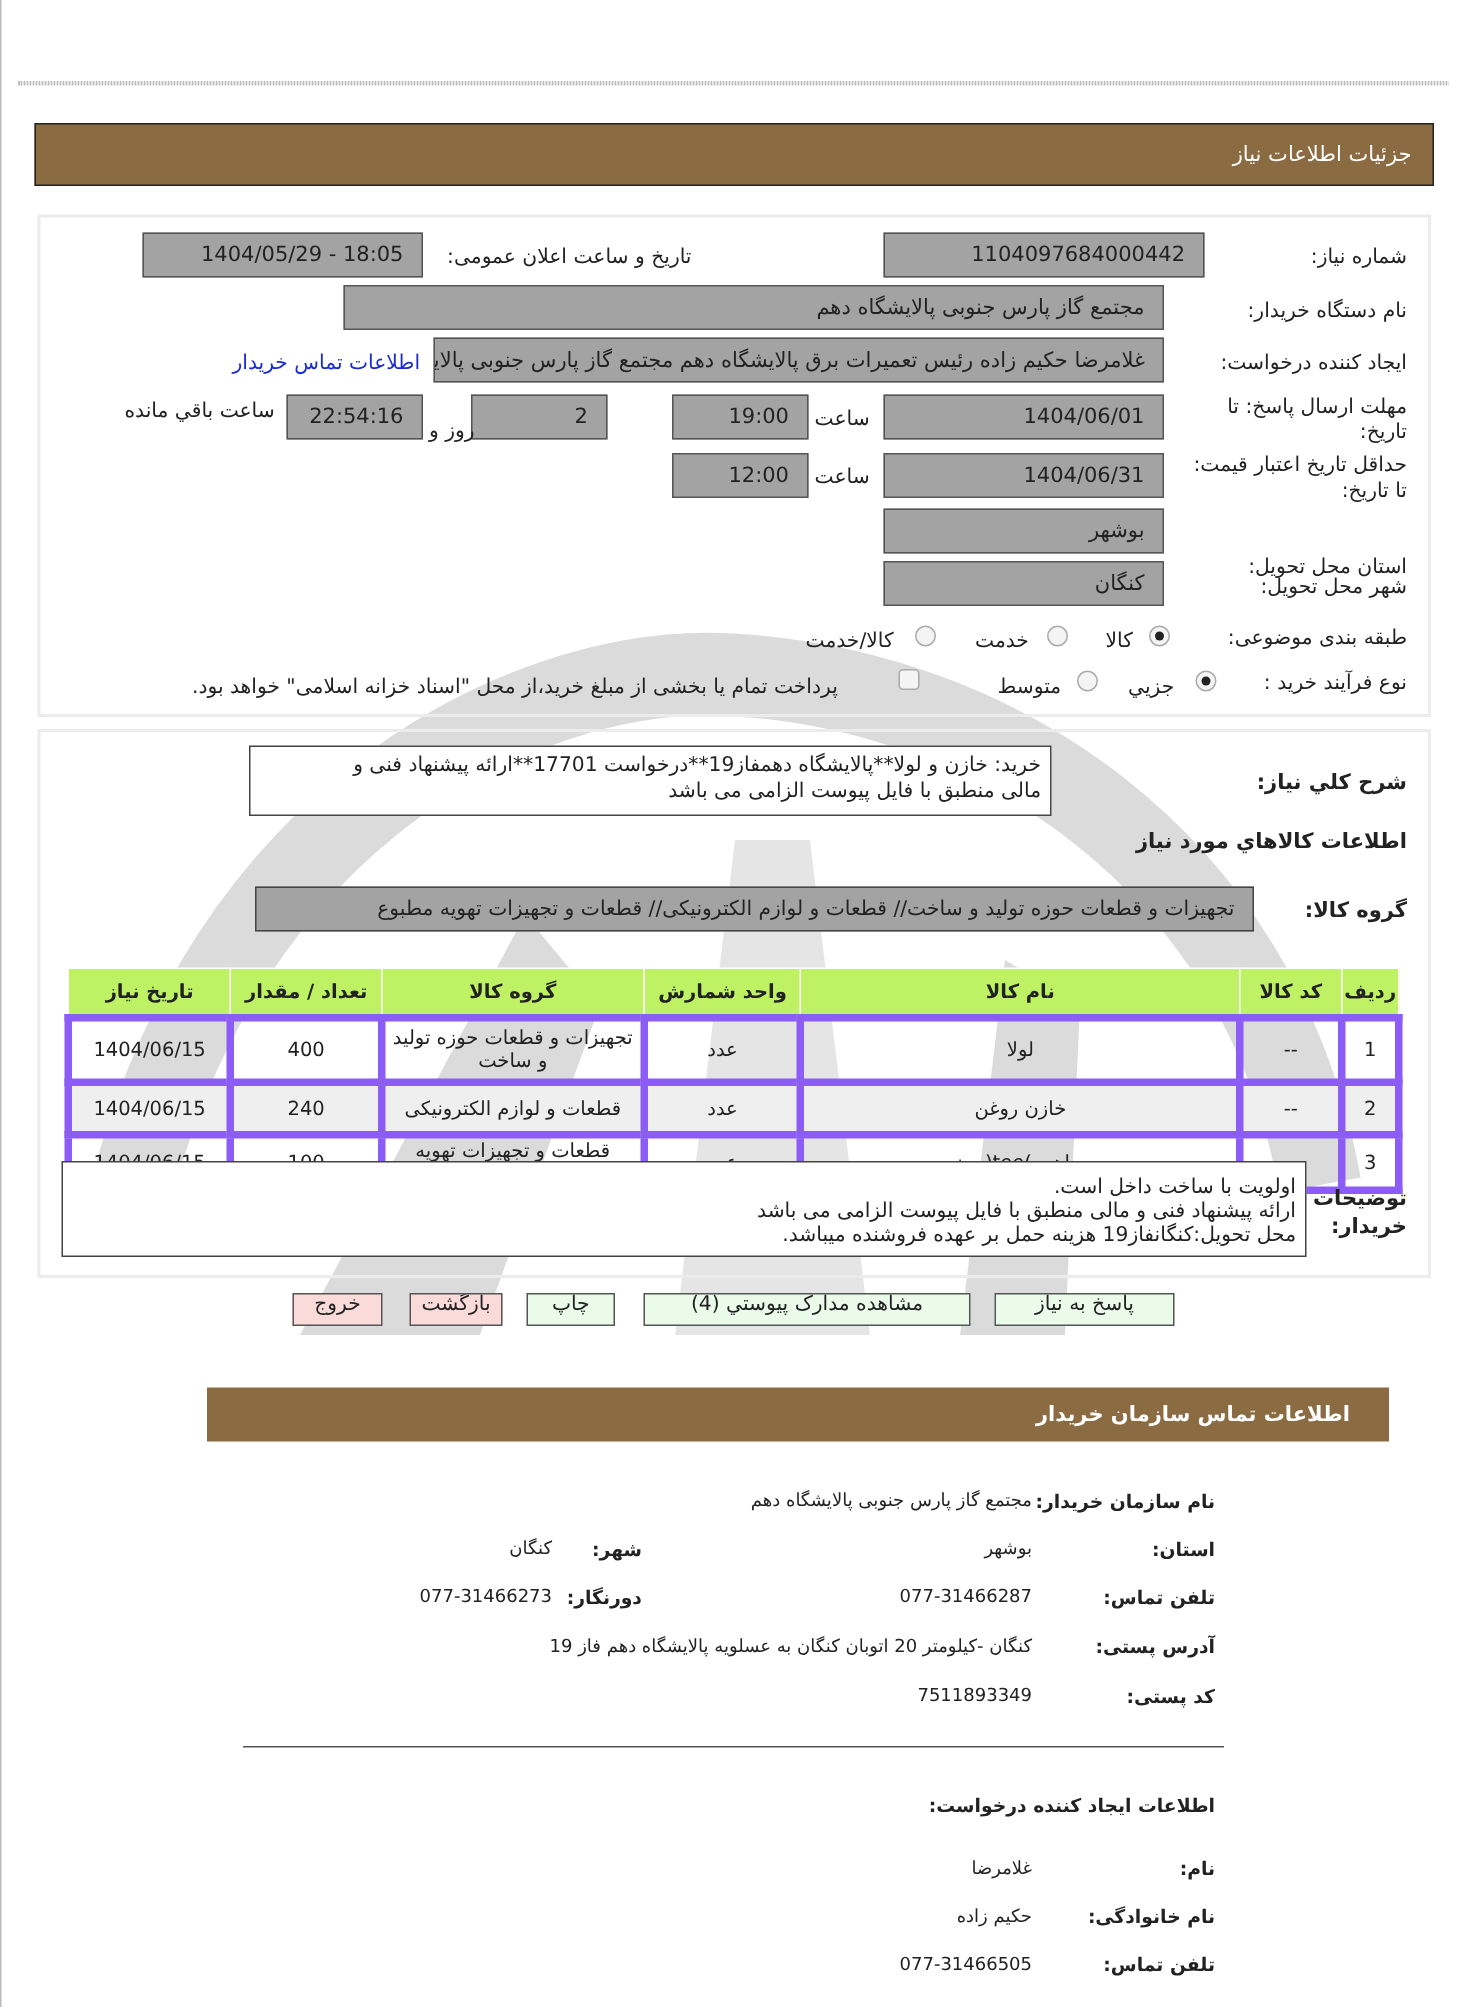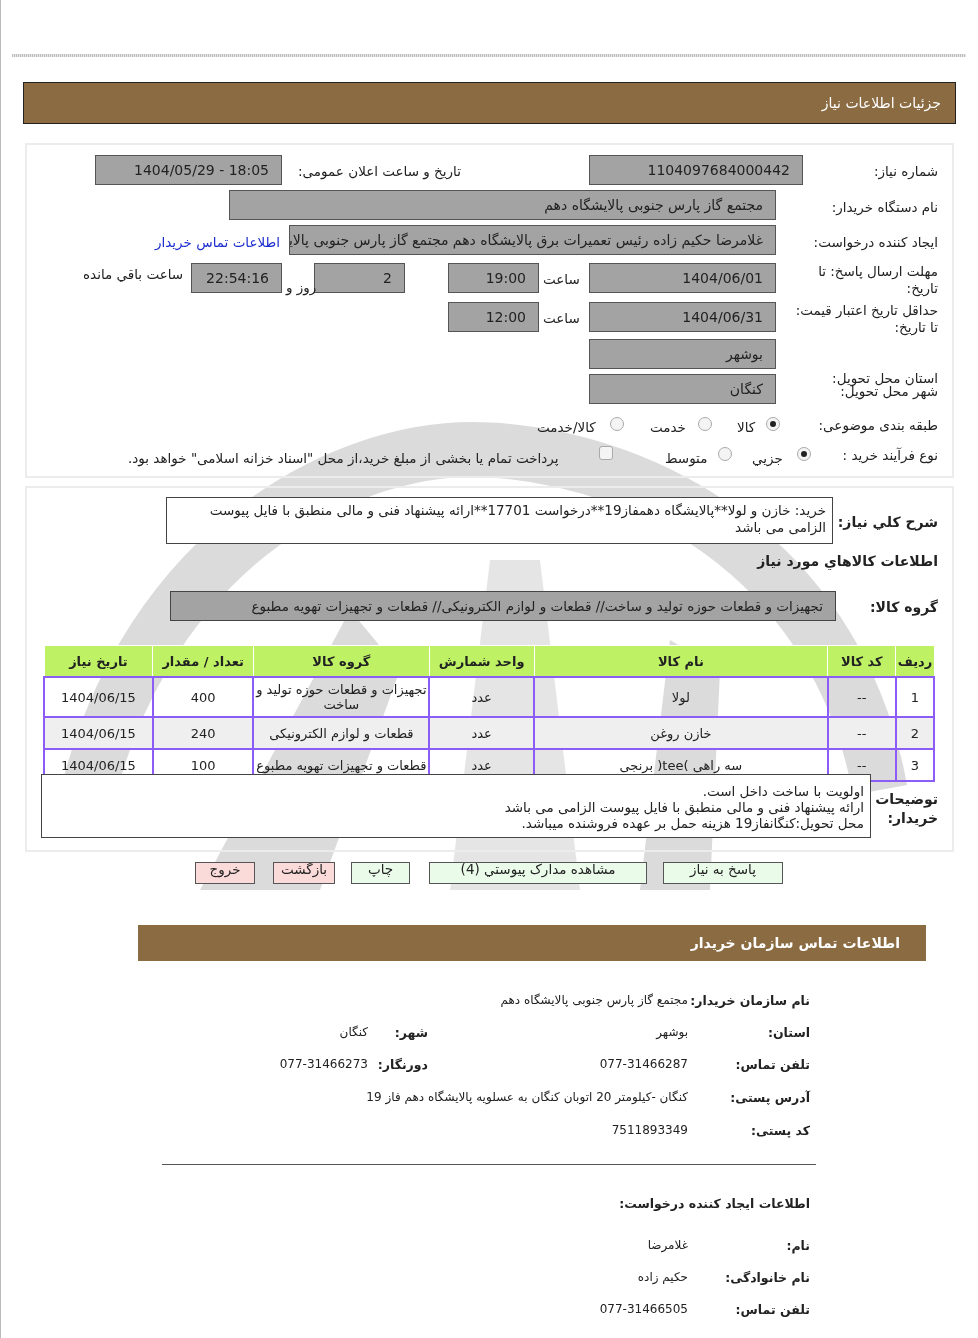--- a/index.html
+++ b/index.html
@@ -27,21 +27,21 @@
   .box.ltr { direction: ltr; justify-content: flex-end; }
   .link { position: absolute; color: #1a2bd0; font-size: 13.5px; white-space: nowrap; cursor: pointer; }
   .radio { position: absolute; width: 14px; height: 14px; border-radius: 50%; border: 1px solid #aaa;
     background: #f4f4f4; box-sizing: border-box; }
   .radio.on::after { content: ""; position: absolute; left: 3px; top: 3px; width: 6px; height: 6px; border-radius: 50%; background: #222; }
   .checkbox { position: absolute; width: 14px; height: 14px; border: 1px solid #aaa; border-radius: 3px; background: #f4f4f4; box-sizing: border-box; }
   .bold { font-weight: bold; }
   .textbox { position: absolute; border: 1px solid #444; background: #fff; box-sizing: border-box; padding: 4px 6px; font-size: 13.5px; line-height: 17px; }
   table.items { position: absolute; left: 43px; top: 645px; width: 892px; border-collapse: collapse; font-size: 13px; }
   table.items th { background: #bef264; height: 28px; font-weight: bold; border: 1px solid #fff; color: #222; }
-  table.items td { height: 28px; text-align: center; border: 2px solid #8b5cf6; }
+  table.items td { height: 28px; text-align: center; border: 5px solid #8b5cf6; }
   table.items tr.alt td { background: #efefef; }
   table.items tr.r1 td { height: 36px; }
   .btn { position: absolute; height: 22px; box-sizing: border-box; border: 1px solid #555; font-size: 13.5px;
     display: flex; align-items: flex-start; justify-content: center; line-height: 12px; overflow: hidden; cursor: pointer; }
   .btn.green { background: #eafbea; }
   .btn.red { background: #fbdada; }
   .info-lbl { position: absolute; font-weight: bold; font-size: 12.5px; white-space: nowrap; }
   .info-val { position: absolute; font-size: 12px; white-space: nowrap; }
   .hr { position: absolute; left: 162px; width: 654px; top: 1164px; height: 1px; background: #555; }
 </style>
@@ -107,21 +107,21 @@
 <span class="radio on" style="left:797px; top:447px;"></span>
 <span class="lbl" style="left:752px; top:450px;">جزيي</span>
 <span class="radio" style="left:718px; top:447px;"></span>
 <span class="lbl" style="left:665px; top:450px;">متوسط</span>
 <span class="checkbox" style="left:599px; top:446px;"></span>
 <span class="lbl" style="left:128px; top:450px;">پرداخت تمام یا بخشی از مبلغ خرید،از محل "اسناد خزانه اسلامی" خواهد بود.</span>
 
 <div class="panel panel2"></div>
 
 <span class="lbl bold" style="right:40px; top:514px; font-size:14px;">شرح کلي نياز:</span>
-<div class="textbox" style="left:166px; top:497px; width:667px; height:47px; direction:rtl;padding-left:40px;">خرید: خازن و لولا**پالایشگاه دهمفاز19**درخواست 17701**ارائه پیشنهاد فنی و مالی منطبق با فایل پیوست الزامی می باشد</div>
+<div class="textbox" style="left:166px; top:497px; width:535px; height:47px; direction:rtl;padding-left:40px;">خرید: خازن و لولا**پالایشگاه دهمفاز19**درخواست 17701**ارائه پیشنهاد فنی و مالی منطبق با فایل پیوست الزامی می باشد</div>
 
 <span class="lbl bold" style="right:40px; top:553px; font-size:14px;">اطلاعات کالاهاي مورد نياز</span>
 
 <span class="lbl bold" style="right:40px; top:599px; font-size:14px;">گروه کالا:</span>
 <div class="box" style="left:170px; top:591px; width:666px; height:30px; border-color:#444; font-size:13.5px;">تجهیزات و قطعات حوزه تولید و ساخت// قطعات و لوازم الکترونیکی//  قطعات و تجهیزات تهویه مطبوع</div>
 
 <table class="items">
   <thead>
     <tr>
       <th style="width:32px;">ردیف</th>

